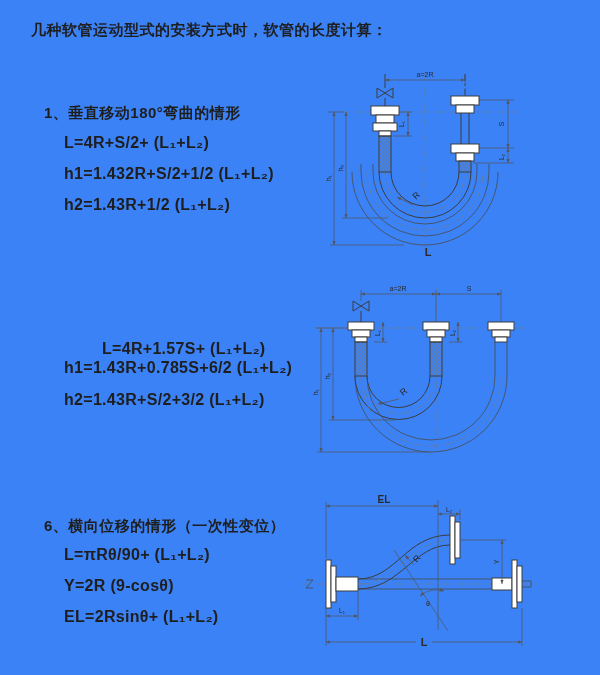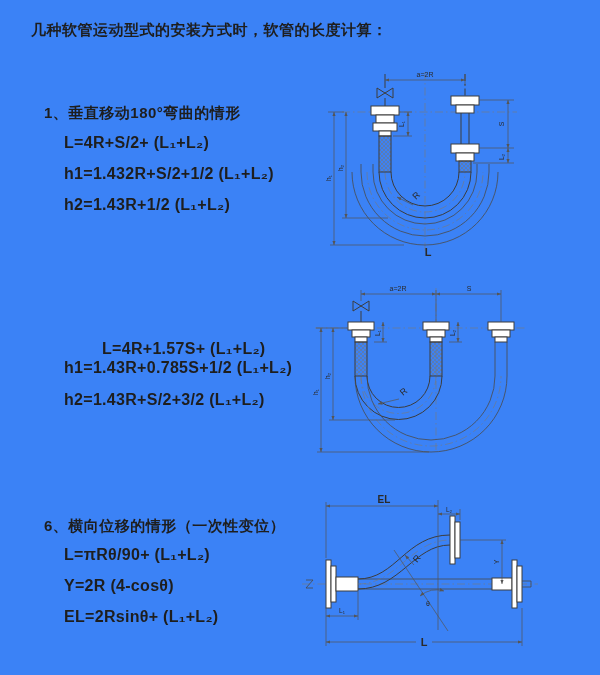--- a/index.html
+++ b/index.html
@@ -27,26 +27,26 @@
 <div class="page">
 
   <div class="title">几种软管运动型式的安装方式时，软管的长度计算：</div>
 
   <div class="sec-head" style="left:44px;top:104px;">1、垂直移动180°弯曲的情形</div>
   <div class="formula" style="left:64px;top:134px;">L=4R+S/2+ (L₁+L₂)</div>
   <div class="formula" style="left:64px;top:165px;">h1=1.432R+S/2+1/2 (L₁+L₂)</div>
   <div class="formula" style="left:64px;top:196px;">h2=1.43R+1/2 (L₁+L₂)</div>
 
   <div class="formula" style="left:64px;top:340px;margin-left:38px;">L=4R+1.57S+ (L₁+L₂)</div>
-  <div class="formula" style="left:64px;top:359px;">h1=1.43R+0.785S+1/2 (L₁+L₂)</div>
+  <div class="formula" style="left:64px;top:359px;">h1=1.43R+0.785S+6/2 (L₁+L₂)</div>
   <div class="formula" style="left:64px;top:391px;">h2=1.43R+S/2+3/2 (L₁+L₂)</div>
 
   <div class="sec-head" style="left:44px;top:517px;">6、横向位移的情形（一次性变位）</div>
   <div class="formula" style="left:64px;top:546px;">L=πRθ/90+ (L₁+L₂)</div>
-  <div class="formula" style="left:64px;top:577px;">Y=2R (4-cosθ)</div>
+  <div class="formula" style="left:64px;top:577px;">Y=2R (9-cosθ)</div>
   <div class="formula" style="left:64px;top:608px;">EL=2Rsinθ+ (L₁+L₂)</div>
 
   <div class="diagram" style="left:312px;top:66px;">
     <svg width="220" height="192" viewBox="0 0 220 192">
       <defs>
         <marker id="ar1" viewBox="0 0 10 10" refX="9" refY="5" markerWidth="7" markerHeight="7" orient="auto-start-reverse">
           <path d="M0,1.5 L9,5 L0,8.5 z" fill="#555"></path>
         </marker>
         <pattern id="ht1" width="4" height="4" patternUnits="userSpaceOnUse">
           <path d="M0,0 L4,4 M4,0 L0,4" stroke="#777" stroke-width="0.5"></path>

